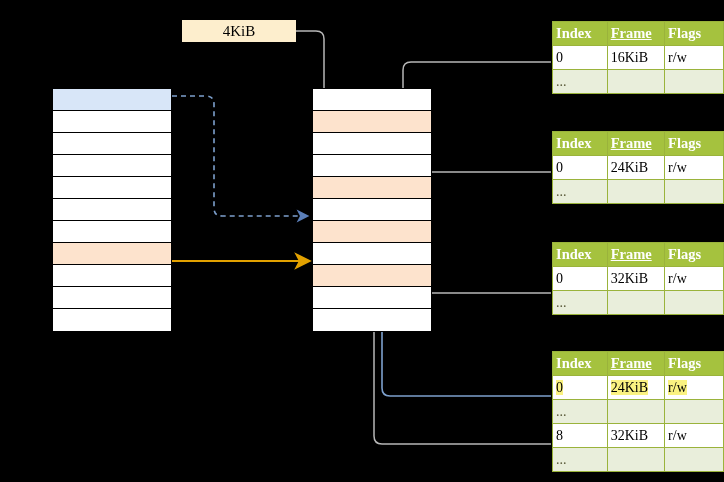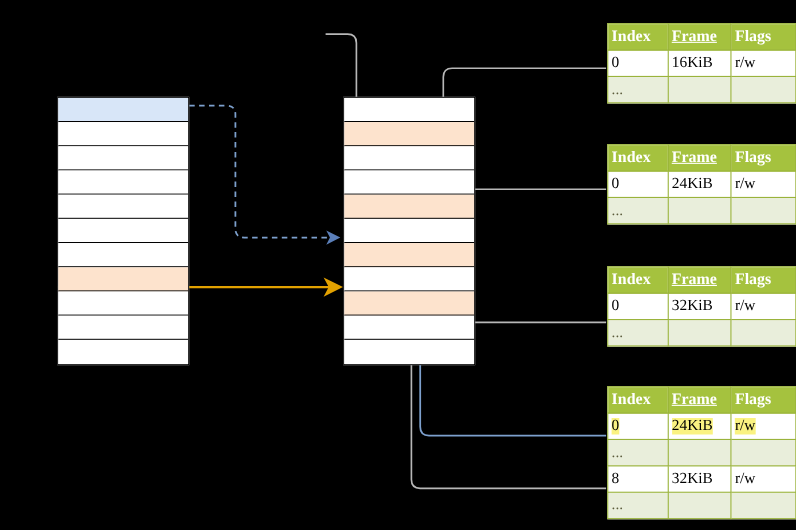--- a/index.html
+++ b/index.html
@@ -77,20 +77,21 @@
 
     <g>
       <path d="M551,396 L390,396 Q382,396 382,388 L382,222" fill="none" stroke="#7da0cd" stroke-width="1.6" marker-end="url(#ab)"></path>
     </g>
 
     <g>
       <path d="M551,444 L382,444 Q374,444 374,436 L374,271" fill="none" stroke="#b7b7b7" stroke-width="1.5" marker-end="url(#ag)"></path>
     </g>
   </svg>
 
+  <div class="kib" style="left:182px;top:20px;width:114px;height:22px;">4KiB</div>
 
   <div class="memcol" style="left:52px;top:88px;width:120px;height:244px;">
     <div class="memrow blue"></div>
     <div class="memrow"></div>
     <div class="memrow"></div>
     <div class="memrow"></div>
     <div class="memrow"></div>
     <div class="memrow"></div>
     <div class="memrow"></div>
     <div class="memrow peach"></div>

